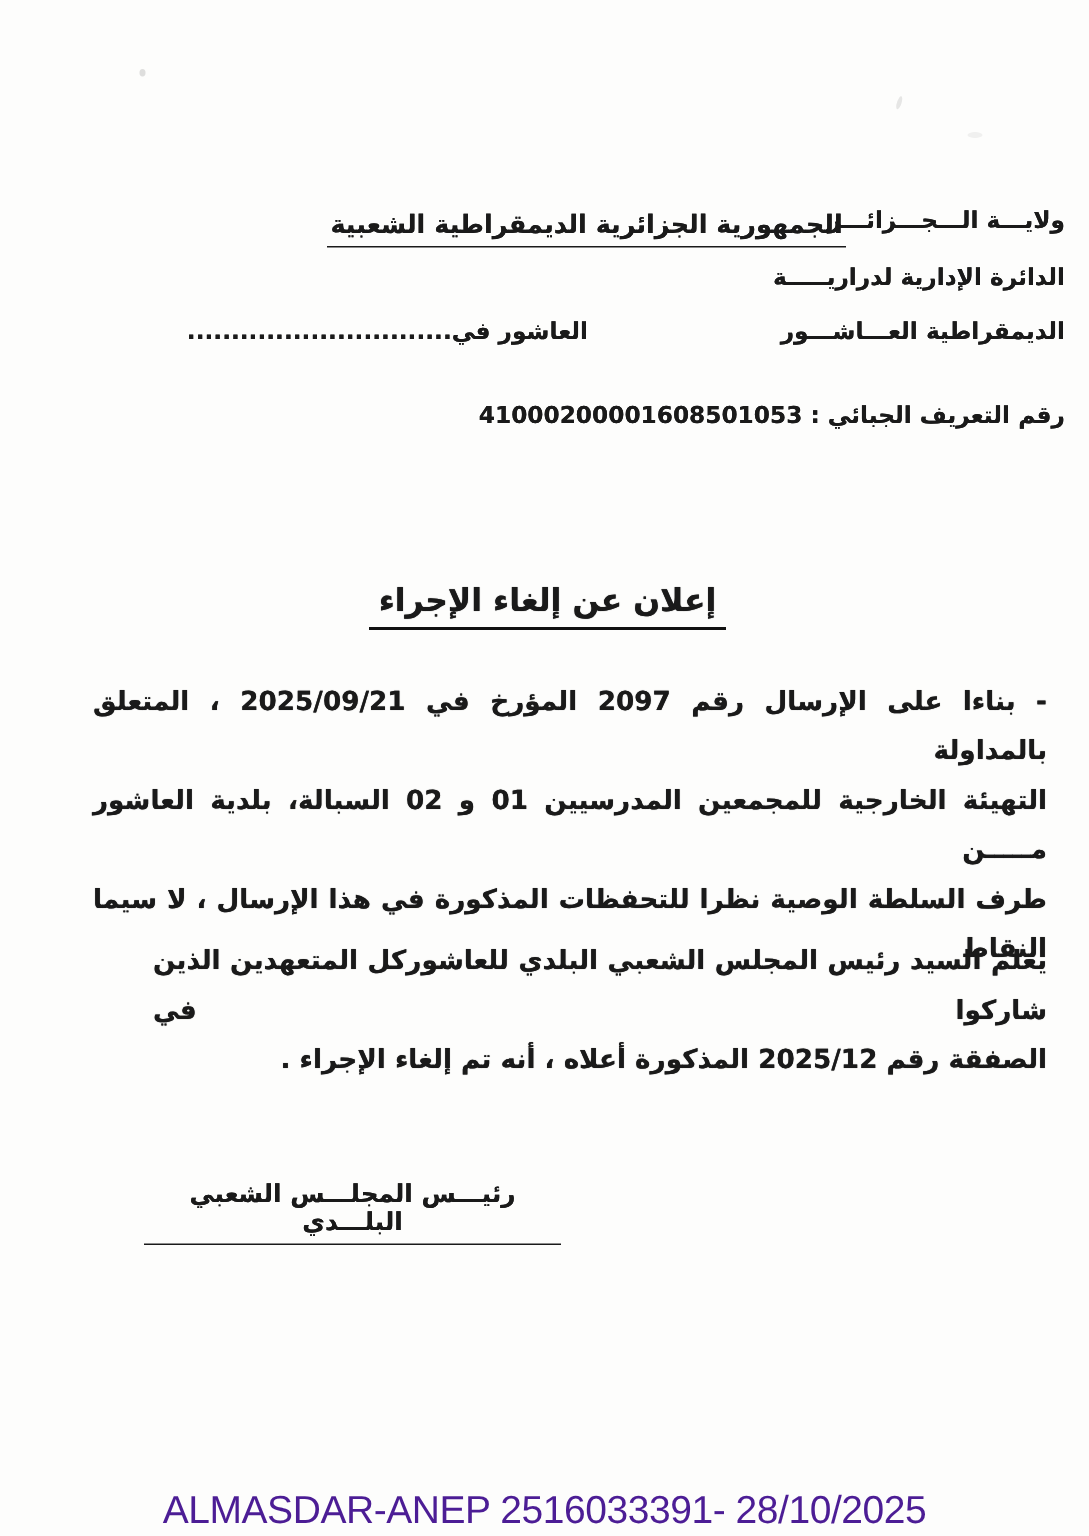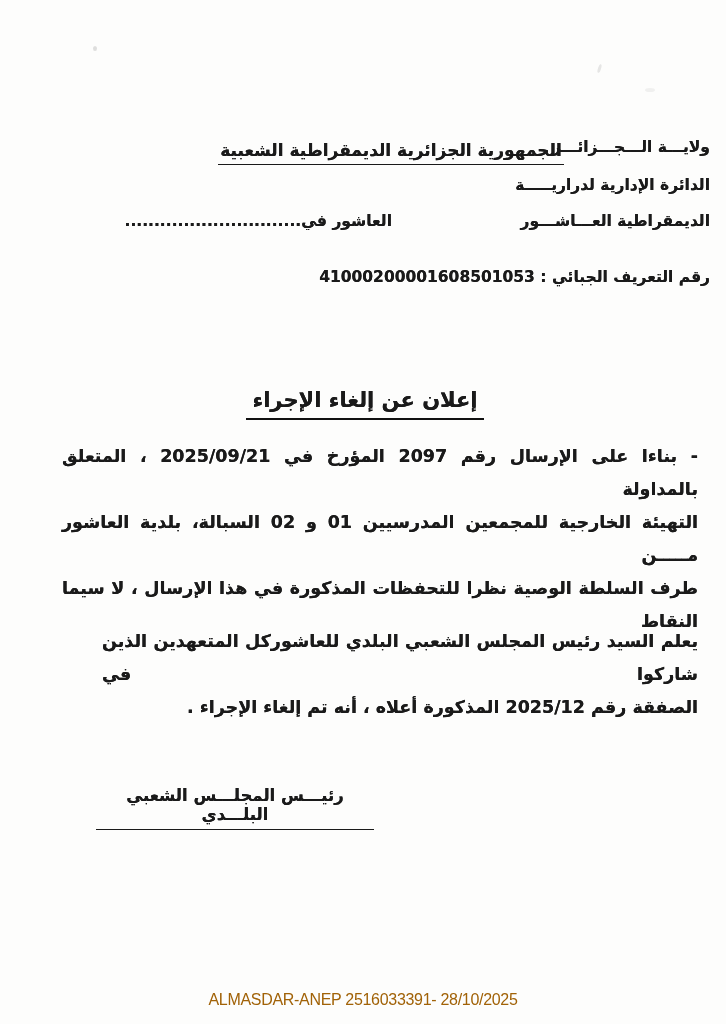--- a/index.html
+++ b/index.html
@@ -81,21 +81,21 @@
 
   
   .body-block {
     position: absolute;
     left: 62px; right: 28px;
     font-size: 17.5px;
     font-weight: 700;
     line-height: 33px;
     text-shadow: 0 0 0.45px #222;
   }
-  .para1 { top: 440px; }
+  .para1 { top: 452px; }
   .para2 { top: 625px; margin-left: 40px; }
   .jline { text-align: justify; text-align-last: justify; text-justify: inter-word; }
   .rline { text-align: right; }
 
   
   .signature-wrap {
     position: absolute;
     top: 786px; left: 96px; width: 278px;
     text-align: center;
   }
@@ -107,24 +107,24 @@
     padding: 0 2px 5px 2px;
     text-shadow: 0 0 0.4px #222;
   }
 
   
   .footer {
     position: absolute;
     top: 991px; left: 0; width: 726px;
     text-align: center;
     font-family: "Liberation Sans", sans-serif;
-    font-size: 16px;
+    font-size: 26px;
     font-weight: 400;
     letter-spacing: -0.3px;
-    color: #a16207;
+    color: #4c1d95;
   }
 
   
   .speck {
     position: absolute;
     background: #b9b9b9;
     opacity: 0.45;
     border-radius: 50%;
   }
   .speck1 { top: 46px; left: 93px;  width: 4px; height: 5px; }

